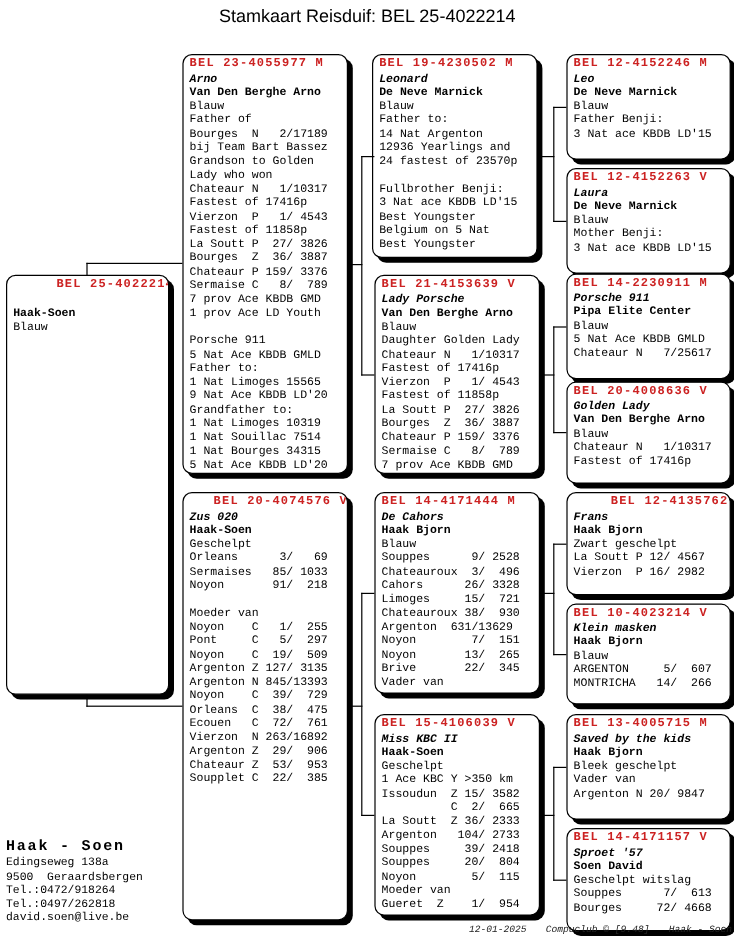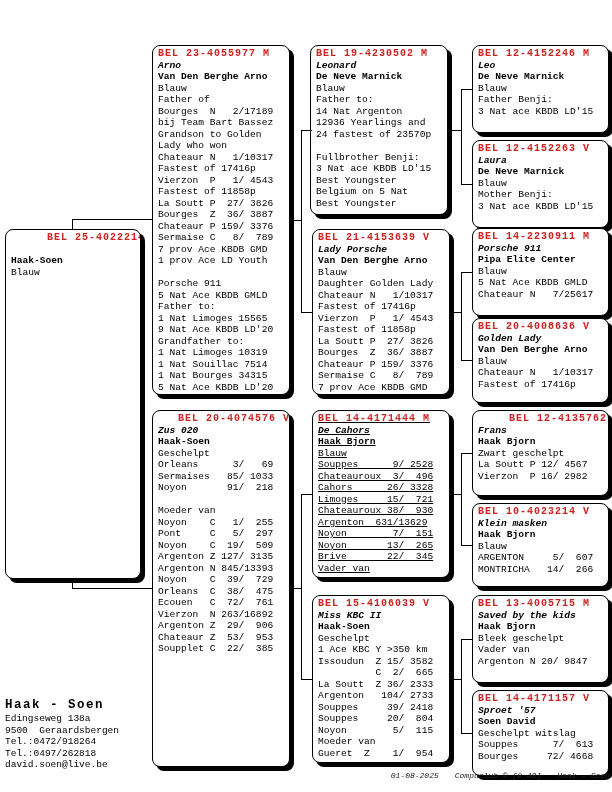--- a/index.html
+++ b/index.html
@@ -17,20 +17,21 @@
   .loft{position:absolute;left:5px;top:697px;}
   .loft-name{font-weight:bold;font-size:12.5px;letter-spacing:1.5px;line-height:16px;}
   .addr{font-size:9.5px;line-height:11.5px;white-space:pre;}
   .printline{position:absolute;right:2px;top:771px;font-style:italic;font-size:8px;color:#222;white-space:pre;}
   .printline span{margin-left:16px;}
 </style>
 </head>
 <body>
 
 <div class="page">
+  <div class="title">Stamkaart Reisduif: BEL 25-4022214</div>
   <div id="tree">
       <div class="box" style="left: 5px; top: 229px; width: 136px; height: 350px;">
         <div class="ring" style="color: rgb(204, 34, 34); padding-left: 36px;">BEL 25-4022214</div>
         <div class="line name"></div>
         <div class="line owner">Haak-Soen</div>
         <div class="line">Blauw</div>
       </div>
       <div class="box" style="left: 152px; top: 45px; width: 138px; height: 350px;">
         <div class="ring" style="color: rgb(204, 34, 34);">BEL 23-4055977 M</div>
         <div class="line name">Arno</div>
@@ -111,21 +112,21 @@
         <div class="line">Chateaur N   1/10317</div>
         <div class="line">Fastest of 17416p</div>
         <div class="line">Vierzon  P   1/ 4543</div>
         <div class="line">Fastest of 11858p</div>
         <div class="line">La Soutt P  27/ 3826</div>
         <div class="line">Bourges  Z  36/ 3887</div>
         <div class="line">Chateaur P 159/ 3376</div>
         <div class="line">Sermaise C   8/  789</div>
         <div class="line">7 prov Ace KBDB GMD</div>
       </div>
-      <div class="box" style="left: 312px; top: 410px; width: 138px; height: 168px; text-decoration: underline;">
+      <div class="box" style="left: 312px; top: 410px; width: 138px; height: 168px;">
         <div class="ring" style="color: rgb(204, 34, 34);">BEL 14-4171444 M</div>
         <div class="line name">De Cahors</div>
         <div class="line owner">Haak Bjorn</div>
         <div class="line">Blauw</div>
         <div class="line">Souppes      9/ 2528</div>
         <div class="line">Chateauroux  3/  496</div>
         <div class="line">Cahors      26/ 3328</div>
         <div class="line">Limoges     15/  721</div>
         <div class="line">Chateauroux 38/  930</div>
         <div class="line">Argenton  631/13629</div>
@@ -246,14 +247,14 @@
 
   <div class="loft">
     <div class="loft-name">Haak - Soen</div>
     <div class="addr">Edingseweg 138a</div>
     <div class="addr">9500  Geraardsbergen</div>
     <div class="addr">Tel.:0472/918264</div>
     <div class="addr">Tel.:0497/262818</div>
     <div class="addr">david.soen@live.be</div>
   </div>
 
-  <div class="printline"><span style="margin-left:0">01-08-2025</span><span>Compuclub © [9.48]</span><span>Haak - Soen</span></div>
+  <div class="printline"><span style="margin-left:0">12-01-2025</span><span>Compuclub © [9.48]</span><span>Haak - Soen</span></div>
 </div>
 
 </body></html>

